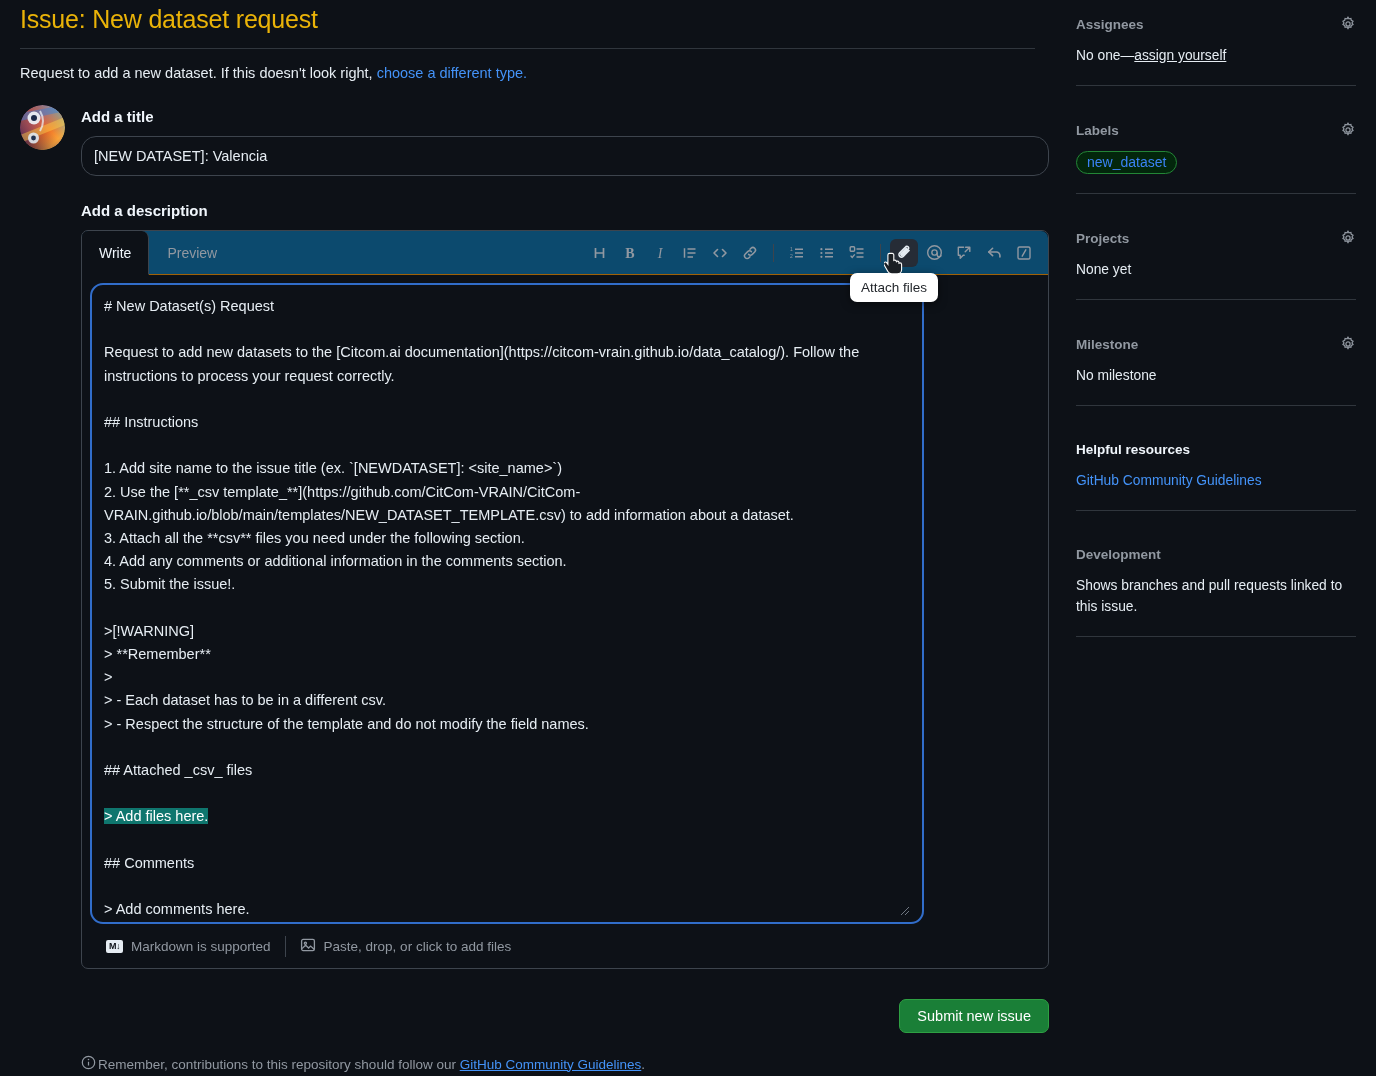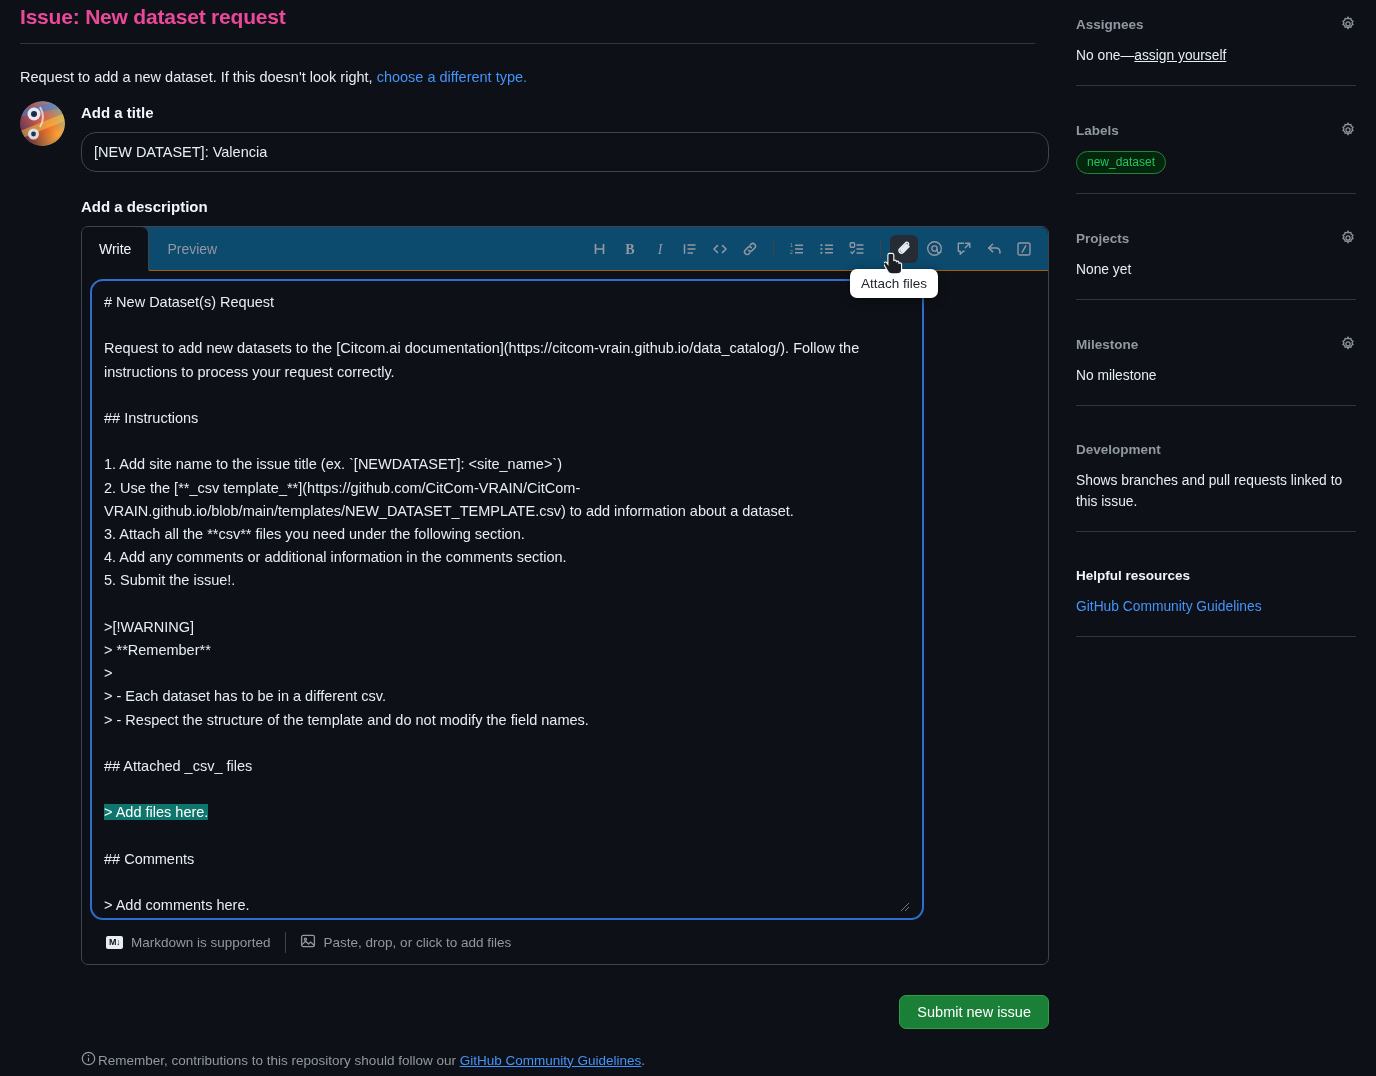--- a/index.html
+++ b/index.html
@@ -15,43 +15,43 @@
   .page { position: relative; width: 1376px; height: 1076px; }
 
   
   .main {
     position: absolute;
     left: 0; top: 0;
     width: 1060px;
     padding: 0 20px 0 20px;
   }
   .issue-title {
-    font-size: 21px;
-    font-weight: bold;
+    font-size: 25px;
+    font-weight: normal;
     letter-spacing: -0.2px;
     margin: 5px 0 0 0;
     padding-bottom: 14px;
-    color: #ec4899;
+    color: #eab308;
   }
   .title-rule {
     height: 1px;
     background: #30363d;
     margin: 0 0 0 0;
     width: 1015px;
   }
   .subline {
     font-size: 14.5px;
     color: #e6edf3;
-    margin-top: 25px;
+    margin-top: 16px;
   }
   .subline a { color: #4493f8; text-decoration: none; }
 
   .compose-row {
     display: flex;
-    margin-top: 16px;
+    margin-top: 24px;
   }
   .avatar {
     width: 45px; height: 45px;
     border-radius: 50%;
     flex: 0 0 45px;
     margin-right: 16px;
     overflow: hidden;
     background: #161b22;
     position: relative;
   }
@@ -263,24 +263,24 @@
     margin-top: 13px;
     line-height: 21px;
   }
   .sb-body a { color: #4493f8; }
   .sb-body .assign-link { color: #e6edf3; text-decoration: underline; }
   .sb-rule { height: 1px; background: #30363d; margin: 19px 0 18px 0; }
   .label-pill {
     display: inline-block;
     padding: 1px 10px 2px 10px;
     border-radius: 999px;
-    font-size: 12px;
+    font-size: 14px;
     background: #03260c;
     border: 1px solid #238636;
-    color: #22c55e;
+    color: #3b82f6;
     line-height: 18px;
   }
   .res-link { color: #4493f8; font-size: 13.8px; text-decoration: none; }
 </style>
 </head>
 <body>
 
 <div class="page">
 
   <div class="main">
@@ -562,30 +562,30 @@
               <path d="M8 1.3l1 1.6 1.9-.4.4 1.9 1.7.9-1 1.6 1 1.6-1.7.9-.4 1.9-1.9-.4-1 1.6-1-1.6-1.9.4-.4-1.9-1.7-.9 1-1.6-1-1.6 1.7-.9.4-1.9 1.9.4z"></path>
             </svg>
         </span>
       </div>
       <div class="sb-body">No milestone</div>
       <div class="sb-rule"></div>
     </div>
 
     <div class="sb-section">
       <div class="sb-head">
+        <span class="sb-title" style="color:#f0f6fc">Helpful resources</span>
+      </div>
+      <div class="sb-body">
+        <a class="res-link" href="#">GitHub Community Guidelines</a>
+      </div>
+      <div class="sb-rule"></div>
+    </div>
+
+    <div class="sb-section">
+      <div class="sb-head">
         <span class="sb-title">Development</span>
       </div>
       <div class="sb-body">Shows branches and pull requests linked to this issue.</div>
       <div class="sb-rule"></div>
     </div>
 
-    <div class="sb-section">
-      <div class="sb-head">
-        <span class="sb-title" style="color:#f0f6fc">Helpful resources</span>
-      </div>
-      <div class="sb-body">
-        <a class="res-link" href="#">GitHub Community Guidelines</a>
-      </div>
-      <div class="sb-rule"></div>
-    </div>
-
   </div>
 </div>
 
 </body></html>

